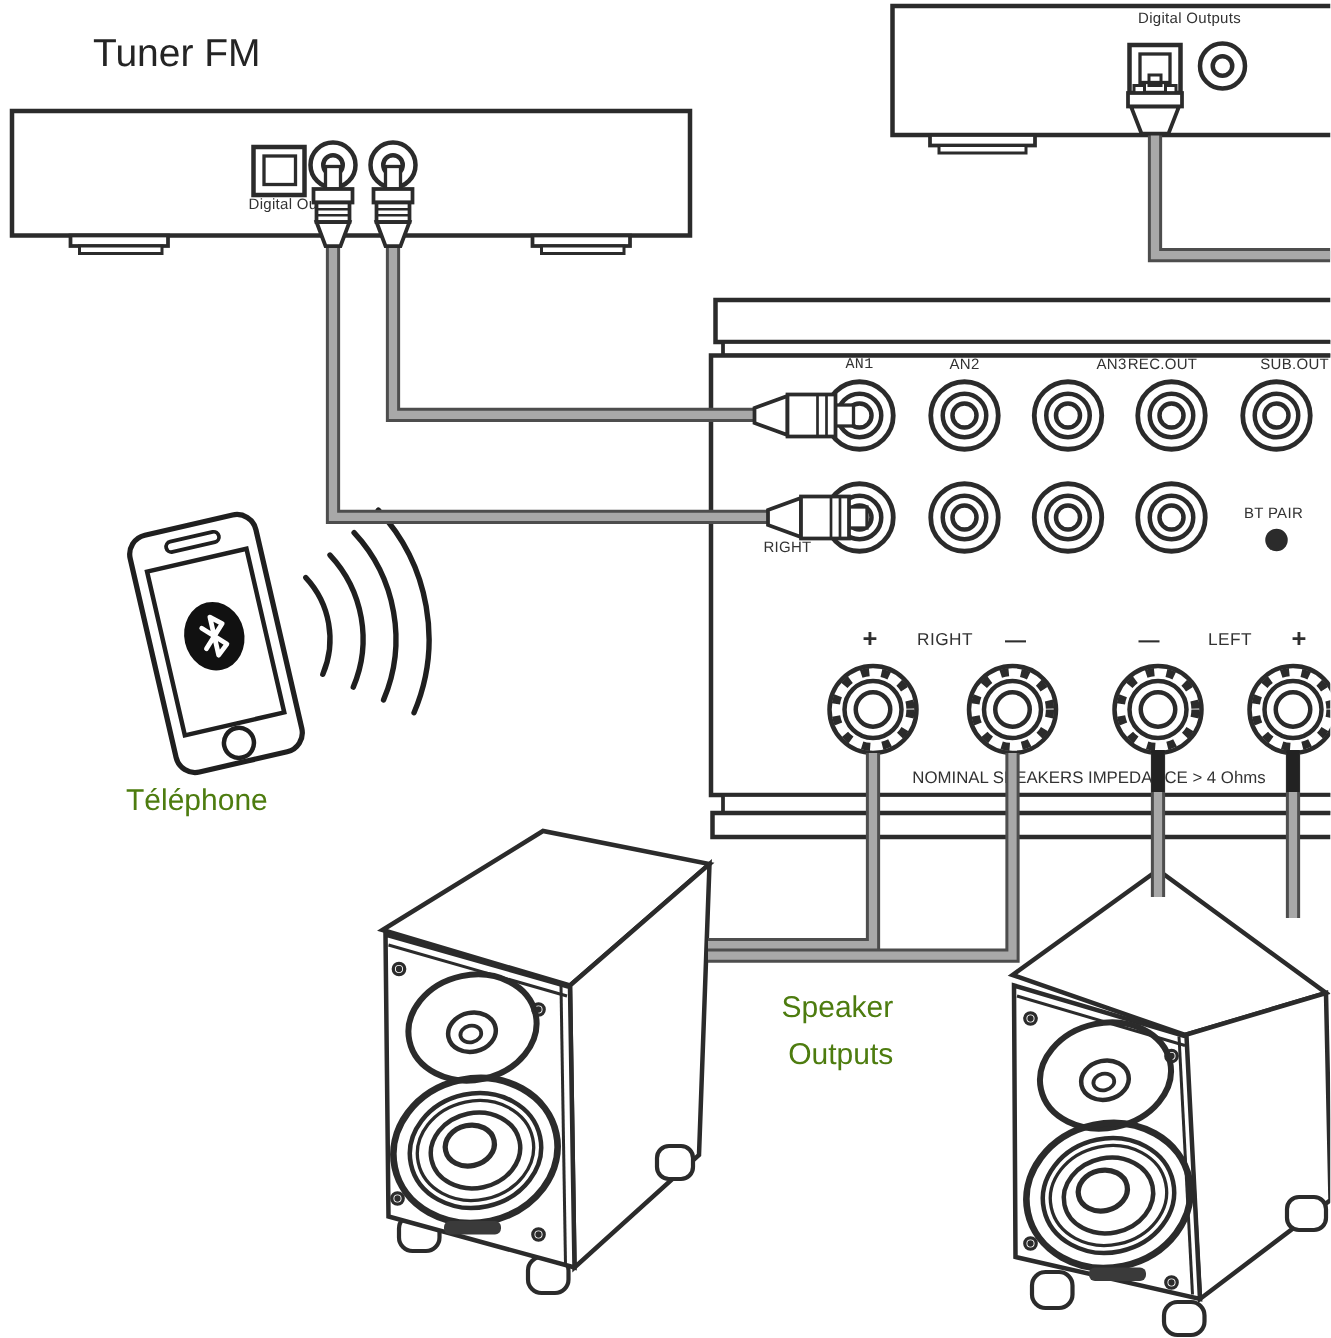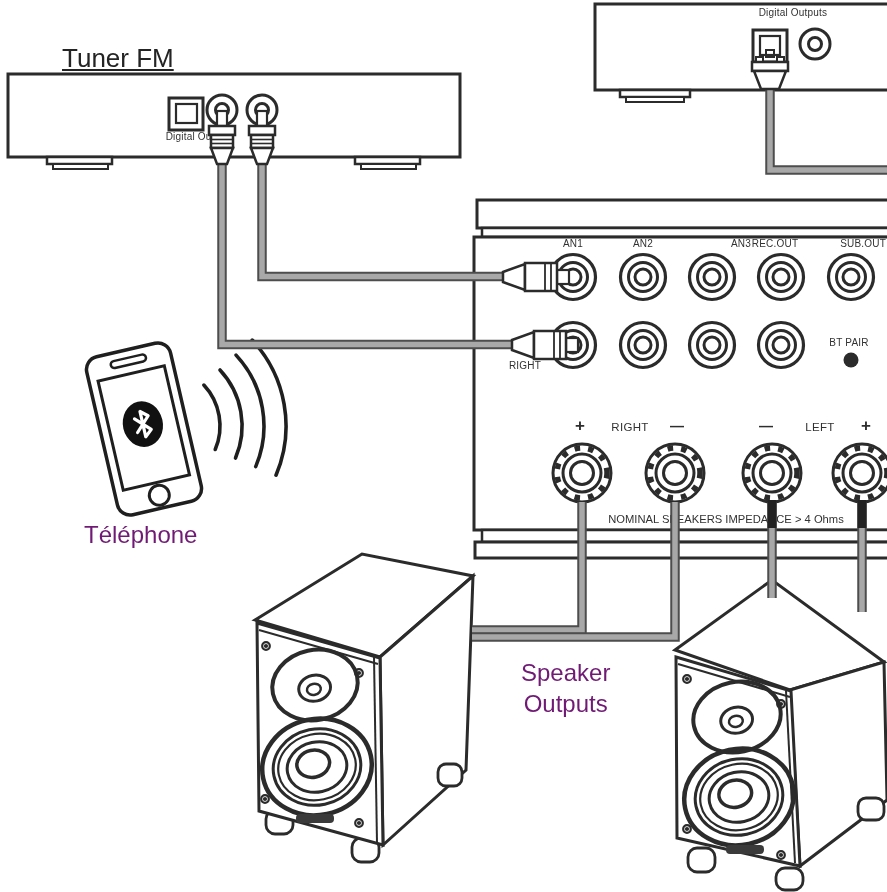--- a/index.html
+++ b/index.html
@@ -5,21 +5,21 @@
   html,body{margin:0;padding:0;background:#ffffff;}
   #canvas{position:relative;width:887px;height:892px;background:#fff;overflow:hidden;
           font-family:"Liberation Sans",sans-serif;}
   #canvas svg{position:absolute;left:0;top:0;}
   .layer-base{z-index:1;}
   .labels{z-index:2;}
   .layer-cables{z-index:3;}
   .lbl{position:absolute;color:#2e2e2e;text-align:center;white-space:nowrap;z-index:2;}
   .lbl.small{font-size:10px;letter-spacing:.2px;color:#323232;}
   .lbl.big{font-size:26px;color:#242424;}
-  .lbl.caption{font-size:24px;line-height:31px;color:#701a75;text-align:center;}
+  .lbl.caption{font-size:20px;line-height:31px;color:#4d7c0f;text-align:right;}
   .lbl.plus{font-size:17px;font-weight:bold;}
   .lbl.dash{font-size:14px;font-weight:bold;}
   .lbl.term{font-size:11.5px;letter-spacing:.3px;color:#323232;}
 </style>
 </head>
 <body>
 
 <div id="canvas">
 
   <svg class="layer-base" width="887" height="892" viewBox="0 0 887 892">
@@ -232,25 +232,25 @@
             <circle cx="687" cy="829" r="1" fill="#2b2b2b"></circle>
           <circle cx="781" cy="855" r="3.8"></circle>
             <circle cx="781" cy="855" r="1" fill="#2b2b2b"></circle>
         </g>
         <rect x="726" y="845" width="38" height="9" rx="4" fill="#3a3a3a" stroke="none"></rect>
       </g>
     </g>
   </svg>
 
   <div class="labels">
-    <div class="lbl big" style="left:62px;top:43px;text-decoration:underline;">Tuner FM</div>
+    <div class="lbl big" style="left:62px;top:20px;">Tuner FM</div>
     <div class="lbl small" style="left:152px;top:131px;width:96px;">Digital Outputs</div>
     <div class="lbl small" style="left:745px;top:7px;width:96px;">Digital Outputs</div>
 
-    <div class="lbl small" style="left:538px;top:238px;width:70px;">AN1</div>
+    <div class="lbl small" style="left:538px;top:238px;width:70px;font-family:Liberation Mono, monospace;">AN1</div>
     <div class="lbl small" style="left:608px;top:238px;width:70px;">AN2</div>
     <div class="lbl small" style="left:706px;top:238px;width:70px;">AN3</div>
     <div class="lbl small" style="left:740px;top:238px;width:70px;">REC.OUT</div>
     <div class="lbl small" style="left:816px;top:238px;width:70px;text-align:right;">SUB.OUT</div>
 
     <div class="lbl small" style="left:495px;top:360px;width:60px;">RIGHT</div>
     <div class="lbl small" style="left:814px;top:337px;width:70px;">BT PAIR</div>
 
     <div class="lbl plus" style="left:552px;top:416px;width:56px;">+</div>
     <div class="lbl term" style="left:602px;top:421px;width:56px;">RIGHT</div>

